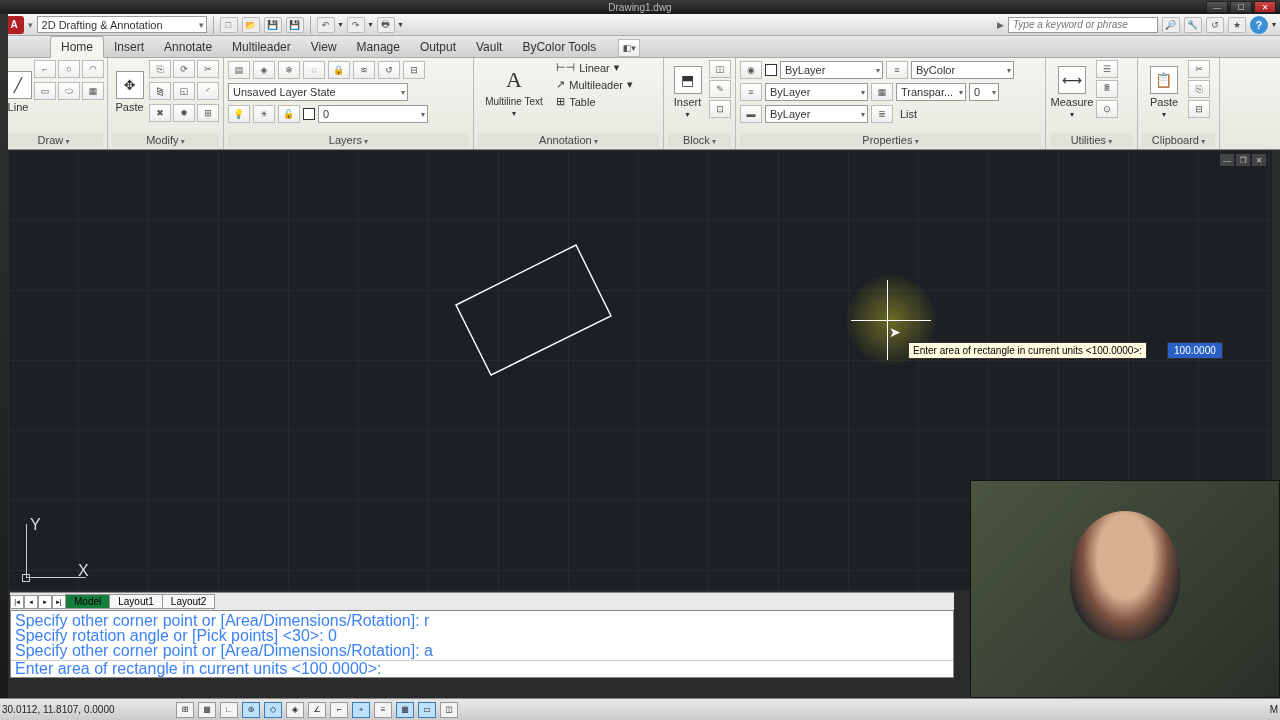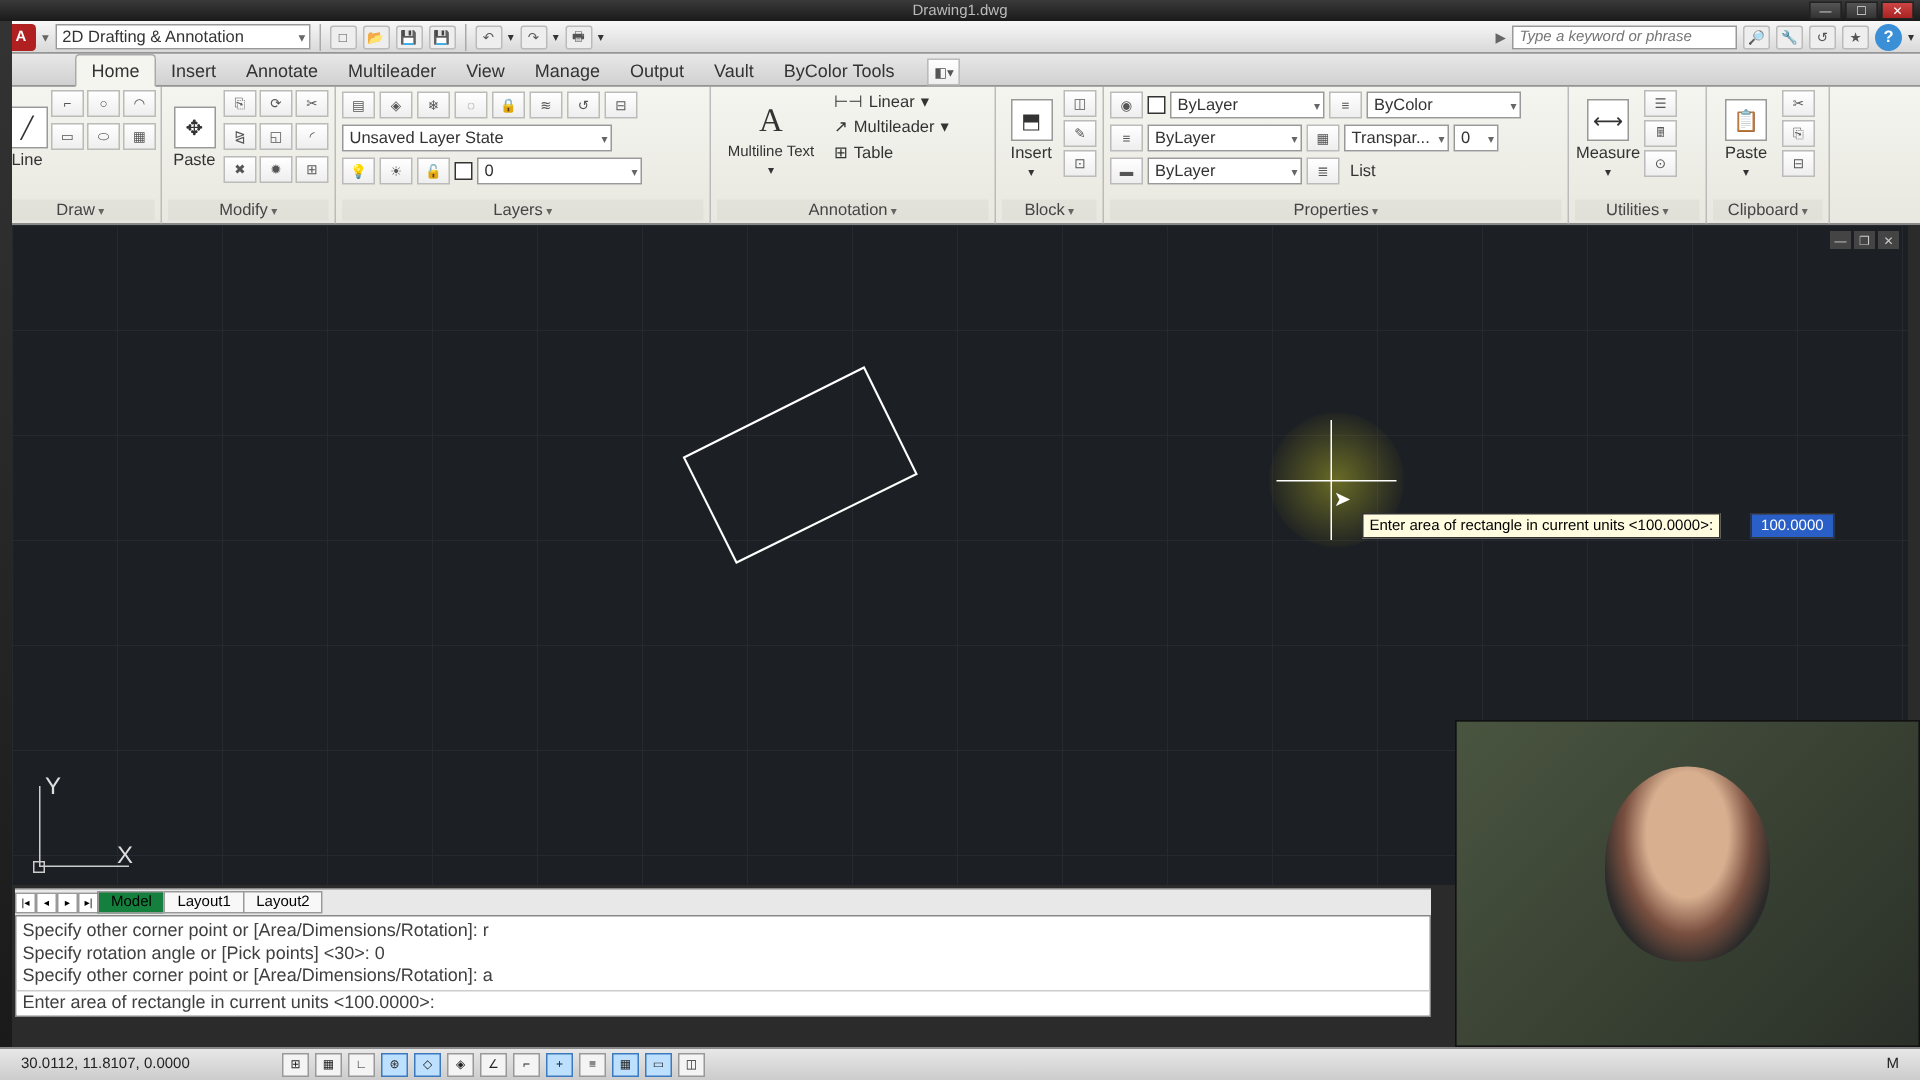--- a/index.html
+++ b/index.html
@@ -74,25 +74,25 @@
 
 .webcam { position:absolute; right:0; bottom:22px; width:310px; height:218px; background:linear-gradient(135deg,#4a5540,#2a3028); border:1px solid #111; display:flex; align-items:center; justify-content:center; color:#888; font-size:11px;}
 .webcam::before { content:""; position:absolute; top:30px; left:50%; transform:translateX(-50%); width:110px; height:130px; background:radial-gradient(ellipse at 50% 35%, #d8b090 35%, #7a5040 55%, #2a2a2a 75%); border-radius:50% 50% 45% 45%;}
 
 
 .layout-tabs { position:absolute; left:10px; top:592px; right:326px; height:18px; background:#e8e8e8; border-top:1px solid #888; display:flex; align-items:center; font-size:10px;}
 .nav-btn { width:14px; height:14px; border:1px solid #999; background:#fff; display:flex; align-items:center; justify-content:center; font-size:7px;}
 .layout-tab { padding:1px 8px; border:1px solid #999; background:#f8f8f8; margin-left:-1px;}
 .layout-tab.active { background:#15803d; font-weight:500;}
 
-.cmdline { position:absolute; left:10px; top:610px; right:326px; height:68px; background:#fff; border:1px solid #888; font-family:"Courier New",monospace; font-size:12px; color:#404040; padding:2px 4px; line-height:15px; overflow:hidden;}
+.cmdline { position:absolute; left:10px; top:610px; right:326px; height:68px; background:#fff; border:1px solid #888; font-family:"Courier New",monospace; font-size:16px; color:#3b82f6; padding:2px 4px; line-height:15px; overflow:hidden;}
 .cmd-input-row { position:absolute; bottom:1px; left:0; right:0; padding:0 4px; border-top:1px solid #ccc; background:#fff;}
 
 
-.statusbar { position:absolute; left:0; right:0; bottom:0; height:22px; background:linear-gradient(#e8e8e8,#ccc); border-top:1px solid #888; display:flex; align-items:center; font-size:10px; color:#222; padding:0 14px; gap:4px;}
+.statusbar { position:absolute; left:0; right:0; bottom:0; height:22px; background:linear-gradient(#e8e8e8,#ccc); border-top:1px solid #888; display:flex; align-items:center; font-size:10px; color:#222; padding:0 2px; gap:4px;}
 .status-coord { width:170px;}
 .status-icon { width:18px; height:16px; border:1px solid #999; background:#f4f4f4; display:flex; align-items:center; justify-content:center; font-size:8px;}
 .status-icon.on { background:#bde0ff; border-color:#3a7abd;}
 .side-strip { position:absolute; left:0; top:14px; width:8px; bottom:22px; background:linear-gradient(#333,#1a1a1a);}
 </style>
 </head>
 <body>
 
 <div class="side-strip"></div>
 

